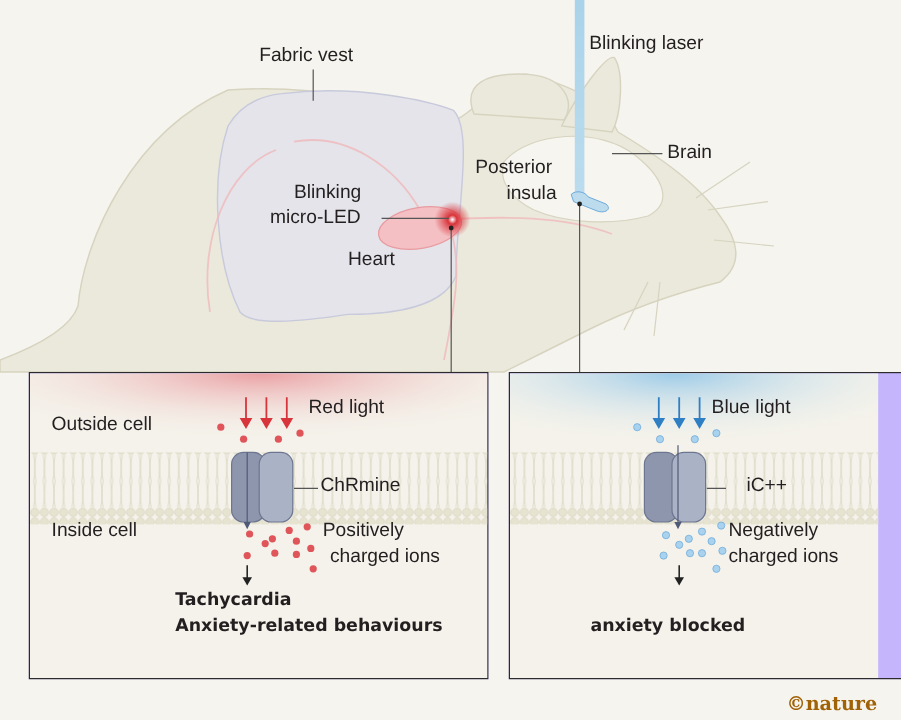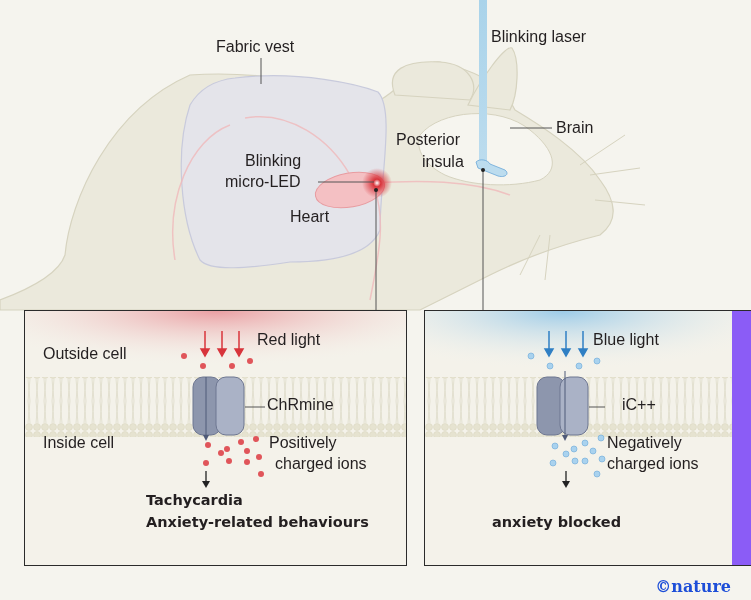--- a/index.html
+++ b/index.html
@@ -1,22 +1,22 @@
 <!DOCTYPE html>
 <html><head>
 <meta charset="utf-8">
 <style>
   html, body { margin:0; padding:0; }
   body { width:751px; height:600px; background:#f5f4ee; position:relative; overflow:hidden;
          font-family:"Liberation Sans", sans-serif; color:#231f20; }
   .lbl { position:absolute; font-size:16px; line-height:20px; color:#231f20; white-space:nowrap; }
   .bold { font-family:"DejaVu Sans", sans-serif; font-weight:bold; font-size:14.5px; line-height:22px; }
   svg.scene { position:absolute; left:0; top:0; }
-  .panel { position:absolute; border:1.5px solid #2b2b2b; box-sizing:border-box; overflow:hidden; background:#8b5cf6; }
-  .credit { position:absolute; right:20px; bottom:4px; font-family:"DejaVu Serif", serif; font-weight:bold; font-size:16px; color:#1d4ed8; }
+  .panel { position:absolute; border:1.5px solid #2b2b2b; box-sizing:border-box; overflow:hidden; background:#c4b5fd; }
+  .credit { position:absolute; right:20px; bottom:4px; font-family:"DejaVu Serif", serif; font-weight:bold; font-size:16px; color:#a16207; }
 </style>
 </head>
 <body>
 
 <svg class="scene" width="751" height="600" viewBox="0 0 751 600">
   <defs>
     <radialGradient id="ledGlow" cx="0.5" cy="0.5" r="0.5">
       <stop offset="0" stop-color="#ffffff"></stop>
       <stop offset="0.25" stop-color="#d8343b"></stop>
       <stop offset="0.6" stop-color="#d8343b" stop-opacity="0.5"></stop>

